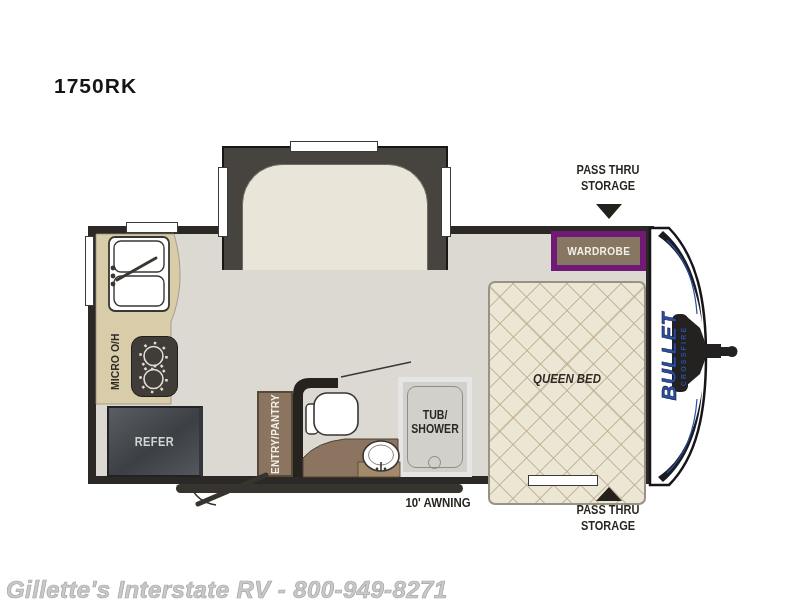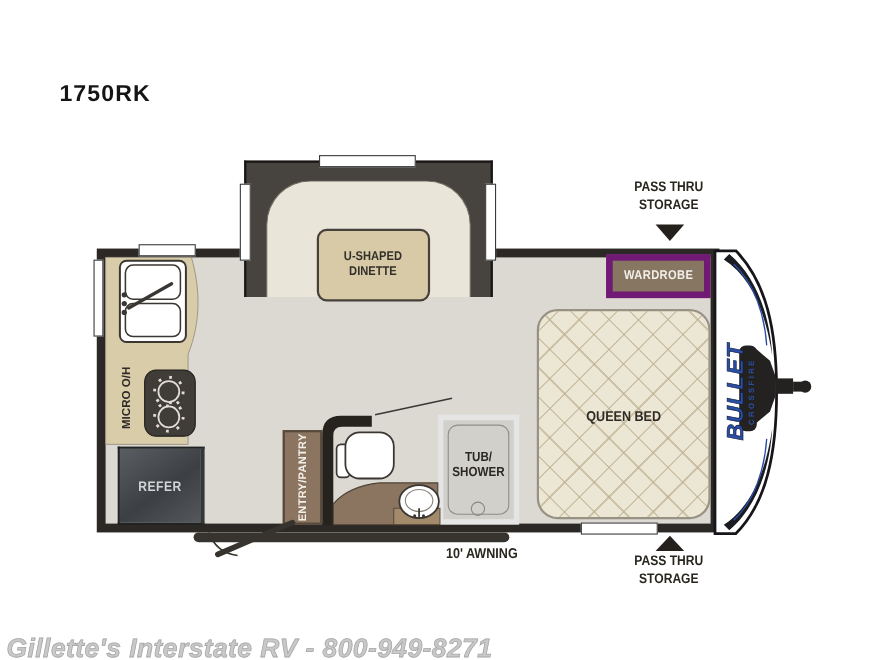--- a/index.html
+++ b/index.html
@@ -17,34 +17,34 @@
   #slide{left:222px;top:146px;width:226px;height:124px;background:#47433e;
          border:2px solid #191715;border-bottom:none;box-sizing:border-box;z-index:2;}
   #slide-inner{position:absolute;left:18px;right:18px;top:16px;bottom:0;background:#e9e5d8;
                border:1px solid #6f6960;border-bottom:none;border-radius:40px 40px 0 0;}
   #dinette-table{left:288px;top:208px;width:99px;height:62px;background:#d8caa7;
                  border:2px solid #45403a;border-radius:9px;z-index:3;
                  display:flex;align-items:center;justify-content:center;}
   #dinette-table .txt{font-weight:700;font-size:11.5px;line-height:1.2;text-align:center;color:#33302b;}
   .win{position:absolute;background:#fff;border:1px solid #3a3a3a;box-sizing:border-box;z-index:3;}
   
-  #refer{left:107px;top:406px;width:79px;height:71px;z-index:3;
+  #refer{left:107px;top:406px;width:96px;height:71px;z-index:3;
          background:linear-gradient(145deg,#5a5e63 0%,#3c3f43 55%,#54575c 100%);
          border:2px solid #202224;border-right:4px solid #34373a;box-sizing:border-box;
          display:flex;align-items:center;justify-content:center;}
   #refer .txt{color:#d3d5d7;font-weight:700;font-size:12.5px;letter-spacing:.5px;}
   #stove{left:131px;top:336px;width:45px;height:59px;background:#403c38;
          border:1px solid #201e1c;border-radius:11px;z-index:3;}
   #micro-lbl{left:106px;top:326px;width:18px;height:72px;z-index:6;display:flex;
              align-items:center;justify-content:center;font-weight:700;font-size:10.5px;color:#2e2a26;}
   
-  #bed{left:488px;top:281px;width:158px;height:191px;z-index:2;border:2px solid #989284;
-       border-radius:19px;box-sizing:border-box;background-color:#ece6d4;
+  #bed{left:488px;top:281px;width:158px;height:224px;z-index:2;border:2px solid #989284;
+       border-radius:7px;box-sizing:border-box;background-color:#ece6d4;
        background-image:repeating-linear-gradient(45deg,rgba(186,172,140,.6) 0 1.5px,transparent 1.5px 19px),
-                        repeating-linear-gradient(-45deg,rgba(186,172,140,.6) 0 1.5px,transparent 1.5px 19px);}
+                        repeating-linear-gradient(-45deg,rgba(186,172,140,.6) 0 1.5px,transparent 1.5px 19px);font-style:italic;}
   #bed .txt{position:absolute;width:100%;top:88px;text-align:center;font-weight:700;
             font-size:13px;color:#2e2a25;}
   #wardrobe{left:551px;top:231px;width:95px;height:40px;background:#877661;
             border:6px solid #701a75;box-sizing:border-box;z-index:3;
             display:flex;align-items:center;justify-content:center;}
   #wardrobe .txt{color:#f2efe9;font-weight:700;font-size:11.5px;letter-spacing:.4px;}
   
   #pantry{left:257px;top:391px;width:36px;height:86px;background:#8b7560;
           border:2px solid #584a3b;box-sizing:border-box;z-index:3;
           display:flex;align-items:center;justify-content:center;}
@@ -78,26 +78,20 @@
 
 <div id="canvas">
 
   <div class="lbl" id="title" style="left:54px;top:74px;font-size:21px;font-weight:700;color:#151515;letter-spacing:1px;">1750RK</div>
 
   <div class="abs" id="body-shell"></div>
 
   <div class="abs" id="slide">
     <div id="slide-inner"></div>
   </div>
-  <div class="abs" id="dinette-table">
-    <div class="txt cond">
-      <div>U-SHAPED</div>
-      <div>DINETTE</div>
-    </div>
-  </div>
 
   <svg id="svg-under" width="800" height="600" viewBox="0 0 800 600">
     <path d="M96,234 L174,234 C182,262 183,292 171,322 L171,404 L96,404 Z" fill="#d9cca9" stroke="#978e7e" stroke-width="0.8"></path>
   </svg>
 
   <div class="win" style="left:218px;top:167px;width:10px;height:70px;"></div>
   <div class="win" style="left:441px;top:167px;width:10px;height:70px;"></div>
   <div class="win" style="left:290px;top:141px;width:88px;height:11px;"></div>
   <div class="win" style="left:126px;top:222px;width:52px;height:11px;"></div>
   <div class="win" style="left:85px;top:236px;width:9px;height:70px;"></div>

